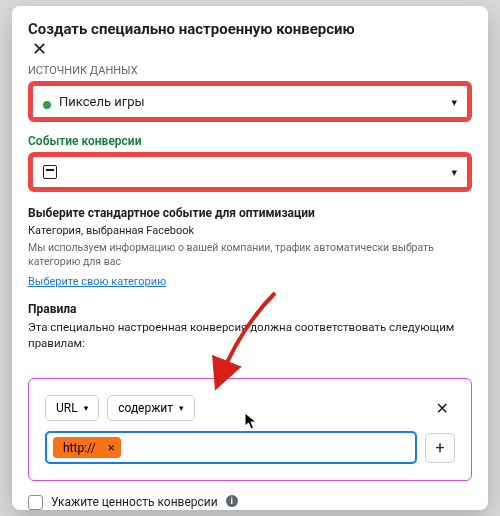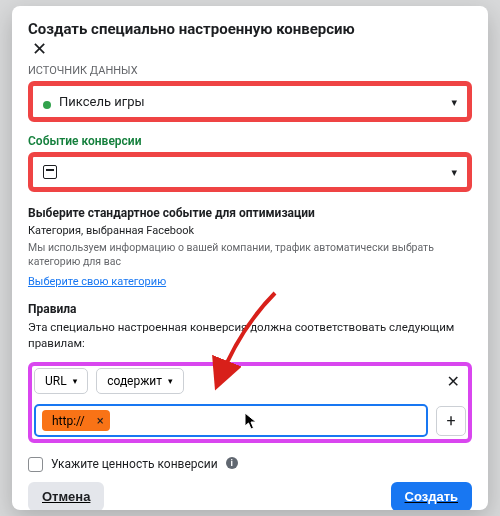--- a/index.html
+++ b/index.html
@@ -120,24 +120,24 @@
     display: inline-block;
     cursor: pointer;
   }
   .rules-desc {
     font-size: 11.5px;
     color: #1c1e21;
     margin-top: 4px;
     line-height: 1.35;
   }
   .rules-box {
-    margin-top: 11px;
-    border: 4px solid #d946ef;
+    margin-top: 27px;
+    border: 1px solid #d946ef;
     border-radius: 6px;
-    padding: 2px;
+    padding: 16px;
     position: relative;
   }
   .pill-row {
     display: flex;
     align-items: center;
     gap: 8px;
   }
   .pill {
     border: 1px solid #ccd0d5;
     border-radius: 5px;

